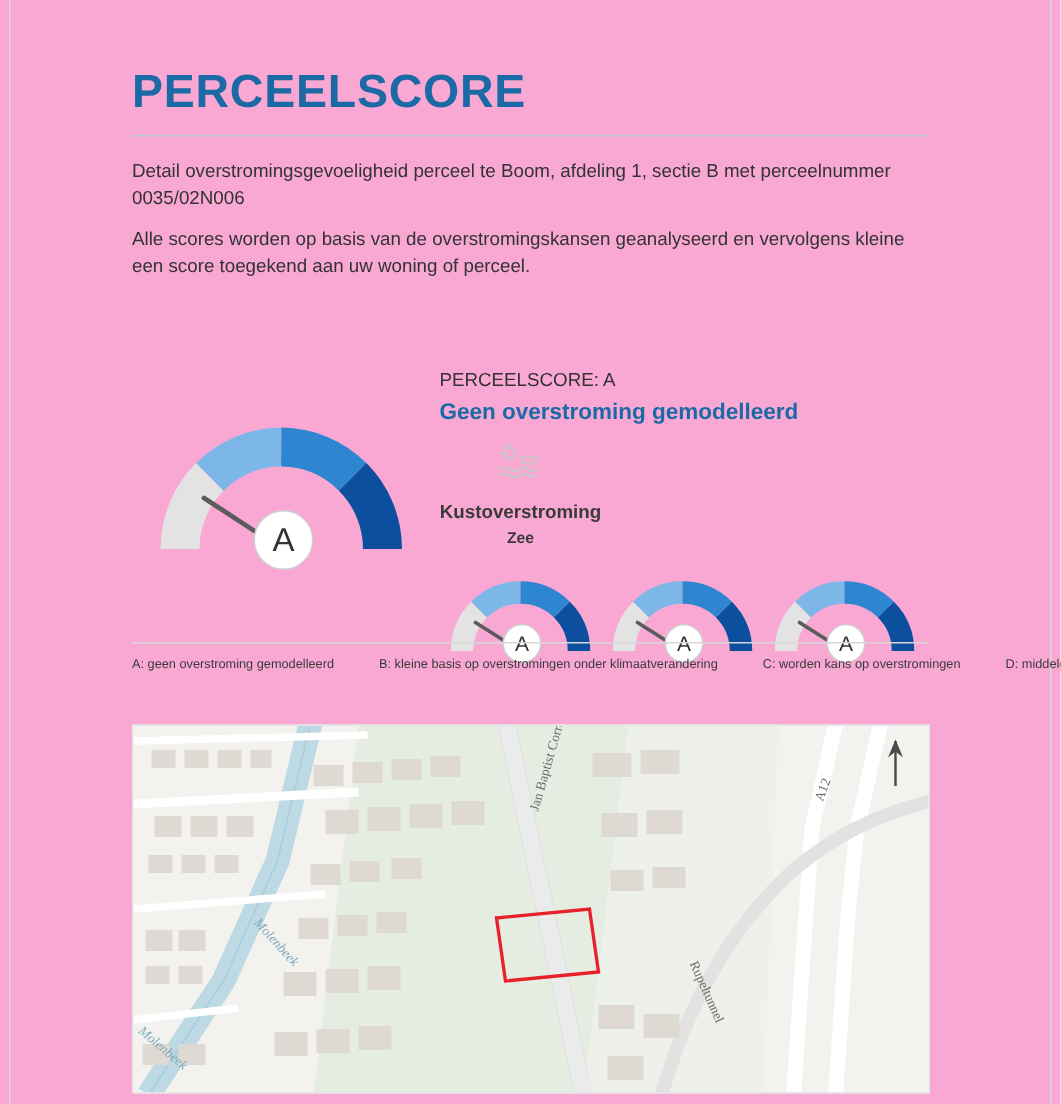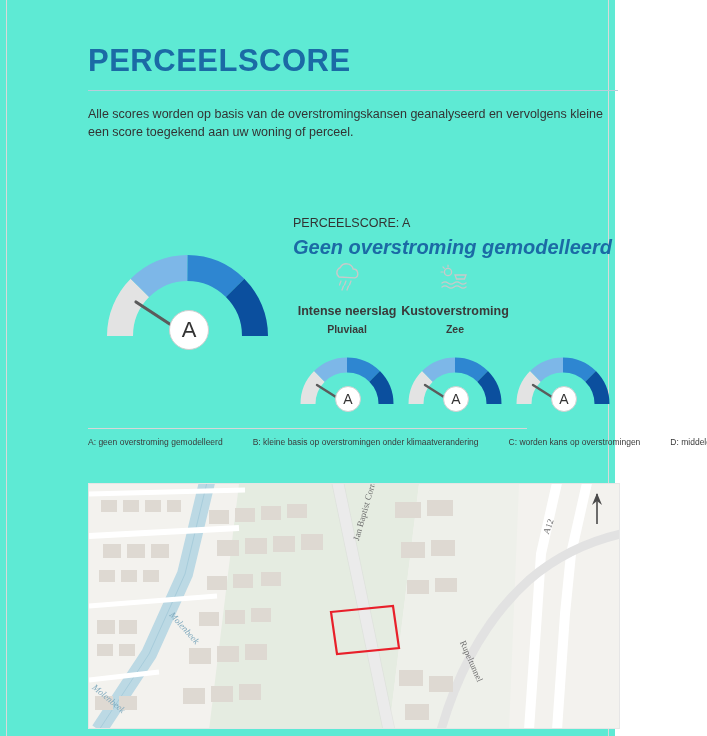--- a/index.html
+++ b/index.html
@@ -10,23 +10,23 @@
   body {
     width: 707px;
     height: 736px;
     font-family: "Liberation Sans", sans-serif;
     color: #333333;
     overflow: hidden;
     position: relative;
   }
   .page {
     position: relative;
-    width: 615px;
+    width: 707px;
     height: 736px;
-    background: #5eead4;
+    background: #f9a8d4;
     box-sizing: border-box;
   }
   
   .page-edge-left, .page-edge-right {
     position: absolute;
     top: 0;
     bottom: 0;
     width: 1px;
     background: #d9d9d9;
   }
@@ -55,38 +55,37 @@
   .intro {
     font-size: 12.5px;
     line-height: 1.45;
     color: #333;
   }
   .intro p { margin: 0 0 9px 0; }
 
   
   .score-block {
     position: relative;
-    margin-top: 10px;
+    margin-top: 40px;
     height: 180px;
   }
   .score-head {
     position: absolute;
     left: 205px;
     top: 6px;
   }
   .score-head .label {
     font-size: 12.5px;
     color: #333;
     margin-bottom: 6px;
   }
   .score-head .verdict {
-    font-size: 20px;
+    font-size: 15px;
     font-weight: bold;
     color: #1b6aa5;
-    font-style: italic;
   }
 
   
   .gauge-big {
     position: absolute;
     left: 12px;
     top: 28px;
     width: 175px;
     height: 110px;
   }
@@ -222,20 +221,21 @@
 <body>
 
 <div class="page">
   <div class="page-edge-left"></div>
   <div class="page-edge-right"></div>
 
   <div class="content">
     <h1 class="title">PERCEELSCORE</h1>
     <div class="title-rule"></div>
     <div class="intro">
+      <p>Detail overstromingsgevoeligheid perceel te Boom, afdeling 1, sectie B met perceelnummer 0035/02N006</p>
       <p>Alle scores worden op basis van de overstromingskansen geanalyseerd en vervolgens kleine een score toegekend aan uw woning of perceel.</p>
     </div>
   </div>
 
   <div class="content score-block" style="top:200px; position:absolute;">
 
     <div class="score-head">
       <div class="label">PERCEELSCORE: A</div>
       <div class="verdict">Geen overstroming gemodelleerd</div>
     </div>
@@ -248,36 +248,20 @@
           <path d="M 87.5 30 A 68 68 0 0 1 135.1 49.9" stroke="#2e86d1"></path>
           <path d="M 135.1 49.9 A 68 68 0 0 1 155 98" stroke="#0b4f9e"></path>
         </g>
         <line x1="88" y1="98" x2="36" y2="64" stroke="#5b5b5b" stroke-width="3.2" stroke-linecap="round"></line>
       </svg>
       <div class="badge badge-big">A</div>
     </div>
 
     <div class="cats">
 
-      <div class="cat">
-        <div class="ico">
-          <svg width="34" height="30" viewBox="0 0 34 30">
-            <path d="M9 15 a5.5 5.5 0 0 1 1.2 -9.4 a7 7 0 0 1 13 1.4 a4.6 4.6 0 0 1 1.6 8.9 z" fill="none" stroke="#c9c9c9" stroke-width="1.4"></path>
-            <g stroke="#c9c9c9" stroke-width="1.3" stroke-linecap="round">
-              <line x1="11" y1="19" x2="9.5" y2="23"></line>
-              <line x1="16" y1="19" x2="14.5" y2="23"></line>
-              <line x1="21" y1="19" x2="19.5" y2="23"></line>
-              <line x1="13.5" y1="24" x2="12" y2="28"></line>
-              <line x1="18.5" y1="24" x2="17" y2="28"></line>
-            </g>
-          </svg>
-        </div>
-        <div class="cat-name">Intense neerslag</div>
-        <div class="cat-sub">Pluviaal</div>
-      </div>
 
 
       <div class="cat">
         <div class="ico">
           <svg width="34" height="30" viewBox="0 0 34 30">
             <circle cx="10" cy="10" r="3.6" fill="none" stroke="#c9c9c9" stroke-width="1.4"></circle>
             <g stroke="#c9c9c9" stroke-width="1.2" stroke-linecap="round">
               <line x1="10" y1="3" x2="10" y2="5"></line>
               <line x1="5" y1="5" x2="6.3" y2="6.3"></line>
               <line x1="3" y1="10" x2="5" y2="10"></line>

